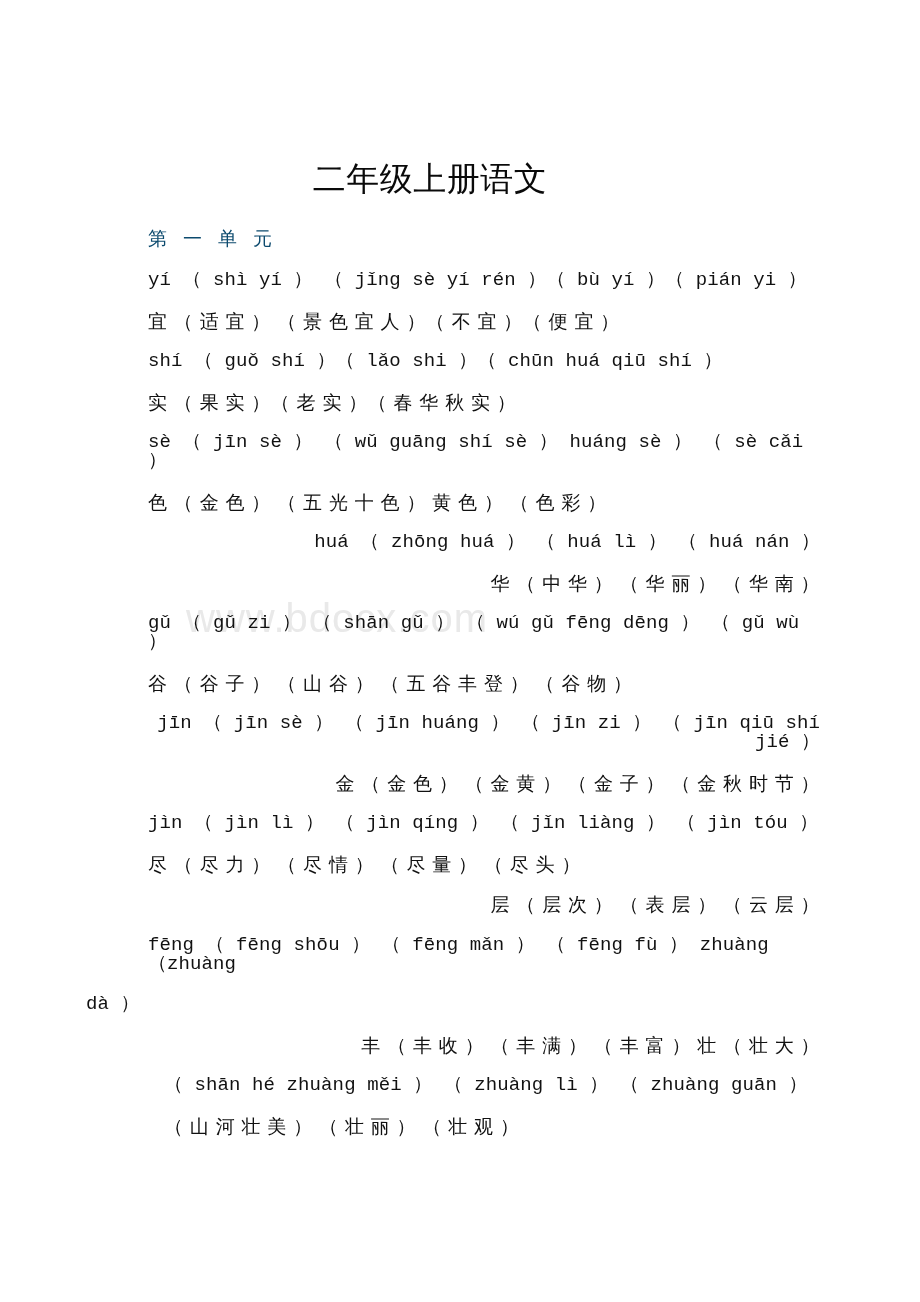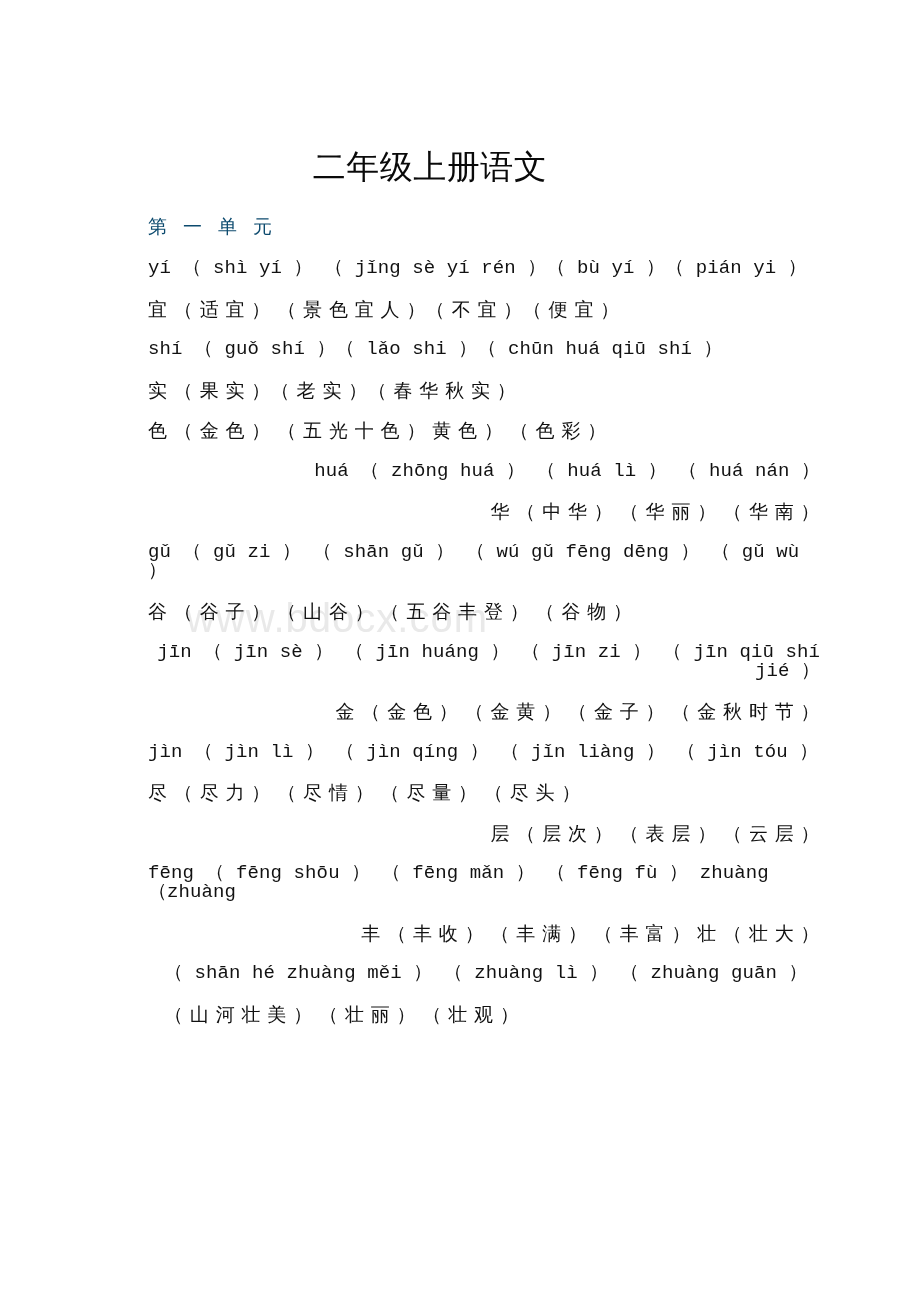--- a/index.html
+++ b/index.html
@@ -34,21 +34,21 @@
     white-space: nowrap;
     z-index: 0;
     pointer-events: none;
     user-select: none;
   }
 
   
   .content {
     position: absolute;
     left: 0;
-    top: 4px;
+    top: 16px;
     width: 860px;
     z-index: 2;
   }
 
   .doc-title {
     margin: 0;
     padding: 0;
     text-align: center;
     font-family: "DejaVu Sans", "Liberation Sans", sans-serif;
     font-weight: normal;
@@ -113,31 +113,33 @@
 
     <div class="body-block">
 
       <div class="unit-label">第 一 单 元</div>
 
       <div id="lines-container">
           <div class="line py">yí （ shì yí ） （ jǐng sè yí rén ）（ bù yí ）（ pián yi ）</div>
           <div class="line hz">宜 （ 适 宜 ） （ 景 色 宜 人 ）（ 不 宜 ）（ 便 宜 ）</div>
           <div class="line py">shí （ guǒ shí ）（ lǎo shi ）（ chūn huá qiū shí ）</div>
           <div class="line hz">实 （ 果 实 ）（ 老 实 ）（ 春 华 秋 实 ）</div>
+          <div class="line py">sè （ jīn sè ） （ wǔ guāng shí sè ） huáng sè ） （ sè cǎi ）</div>
           <div class="line hz">色 （ 金 色 ） （ 五 光 十 色 ） 黄 色 ） （ 色 彩 ）</div>
           <div class="line py indent-1">huá （ zhōng huá ） （ huá lì ） （ huá nán ）</div>
           <div class="line hz indent-1">华 （ 中 华 ） （ 华 丽 ） （ 华 南 ）</div>
           <div class="line py">gǔ （ gǔ zi ） （ shān gǔ ） （ wú gǔ fēng dēng ） （ gǔ wù ）</div>
           <div class="line hz">谷 （ 谷 子 ） （ 山 谷 ） （ 五 谷 丰 登 ） （ 谷 物 ）</div>
           <div class="line py indent-1">jīn （ jīn sè ） （ jīn huáng ） （ jīn zi ） （ jīn qiū shí jié ）</div>
           <div class="line hz indent-1">金 （ 金 色 ） （ 金 黄 ） （ 金 子 ） （ 金 秋 时 节 ）</div>
           <div class="line py">jìn （ jìn lì ） （ jìn qíng ） （ jǐn liàng ） （ jìn tóu ）</div>
           <div class="line hz">尽 （ 尽 力 ） （ 尽 情 ） （ 尽 量 ） （ 尽 头 ）</div>
           <div class="line hz indent-1">层 （ 层 次 ） （ 表 层 ） （ 云 层 ）</div>
           <div class="line py">fēng （ fēng shōu ） （ fēng mǎn ） （ fēng fù ） zhuàng （zhuàng</div>
+          <div class="line py wrap-out">dà ）</div>
           <div class="line hz indent-1">丰 （ 丰 收 ） （ 丰 满 ） （ 丰 富 ） 壮 （ 壮 大 ）</div>
           <div class="line py indent-2">（ shān hé zhuàng měi ） （ zhuàng lì ） （ zhuàng guān ）</div>
           <div class="line hz indent-2">（ 山 河 壮 美 ） （ 壮 丽 ） （ 壮 观 ）</div>
         </div>
 
     </div>
   </div>
 </div>
 
 </body></html>

